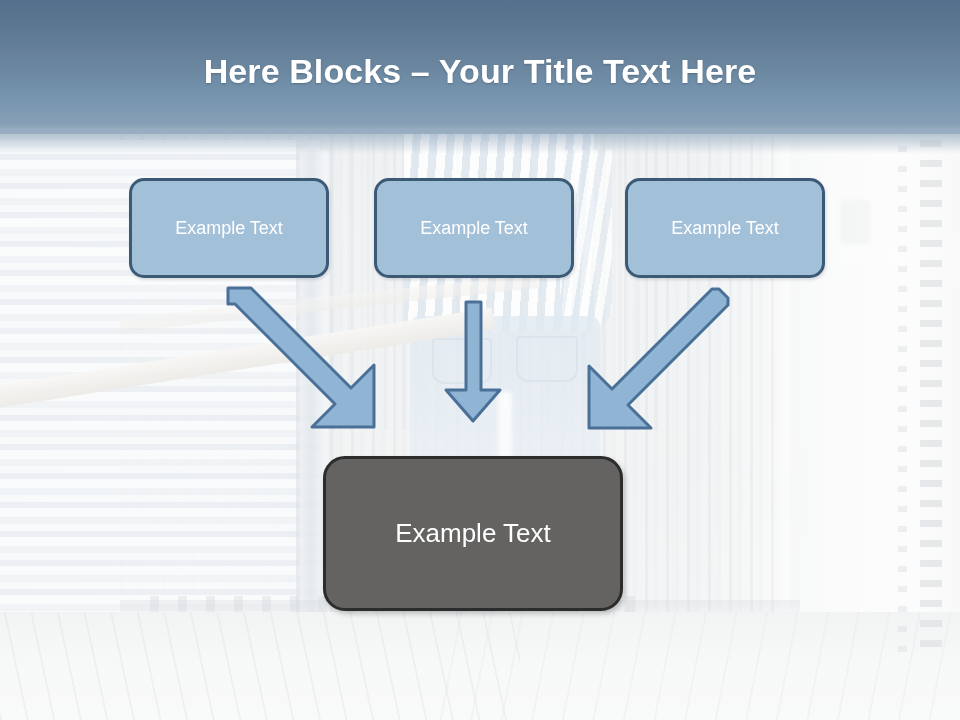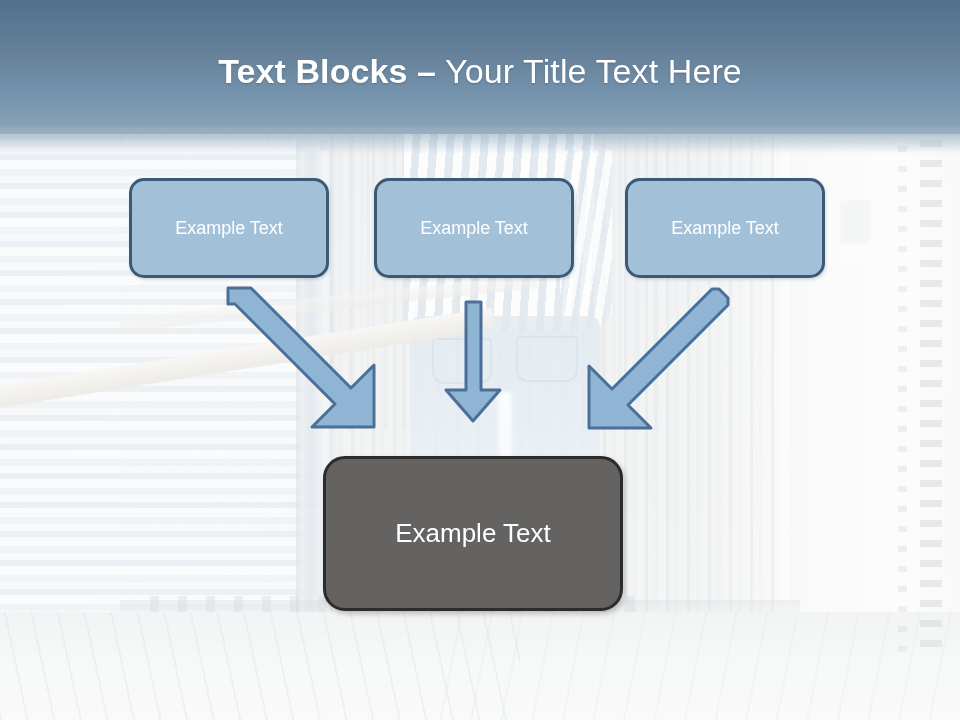--- a/index.html
+++ b/index.html
@@ -299,21 +299,21 @@
     left: 0; top: 50px; width: 960px;
     text-align: center;
     color: #ffffff;
     font-size: 34px;
     line-height: 42px;
     letter-spacing: 0.1px;
     white-space: nowrap;
     text-shadow: 0 1px 2px rgba(40,60,80,0.35);
   }
   .title .bold { font-weight: bold; }
-  .title .reg  { font-weight: normal; }
+  .title .reg  { font-weight: bold; }
 
   
   .tbox {
     position: absolute;
     width: 200px;
     height: 100px;
     top: 178px;
     background: #a3c0d9;
     border: 3px solid #3c5a75;
     border-radius: 15px;
@@ -384,21 +384,21 @@
     <div class="ph-floor-lines2"></div>
     <div class="ph-tag"></div>
     <div class="ph-tag2"></div>
     <div class="ph-marks"></div>
     <div class="ph-marks2"></div>
     <div class="ph-veil"></div>
   </div>
 
   <div class="header"></div>
   <div class="header-fade"></div>
-  <div class="title"><span class="bold">Text Blocks –</span><span class="reg"> Your Title Text Here</span></div>
+  <div class="title"><span class="bold">Here Blocks –</span><span class="reg"> Your Title Text Here</span></div>
 
   <svg class="arrows" width="960" height="720" viewBox="0 0 960 720">
 
     <g>
       <polygon points="228,288 251,288 351,388 374,365 374,427 312,427 335,404 235,304 228,304" fill="#8fb4d4" stroke="#4a7098" stroke-width="3" stroke-linejoin="round"></polygon>
     </g>
 
     <g>
       <polygon points="466,302 481,302 481,390 500,390 473,421 446,390 466,390" fill="#8fb4d4" stroke="#4a7098" stroke-width="3" stroke-linejoin="round"></polygon>
     </g>

